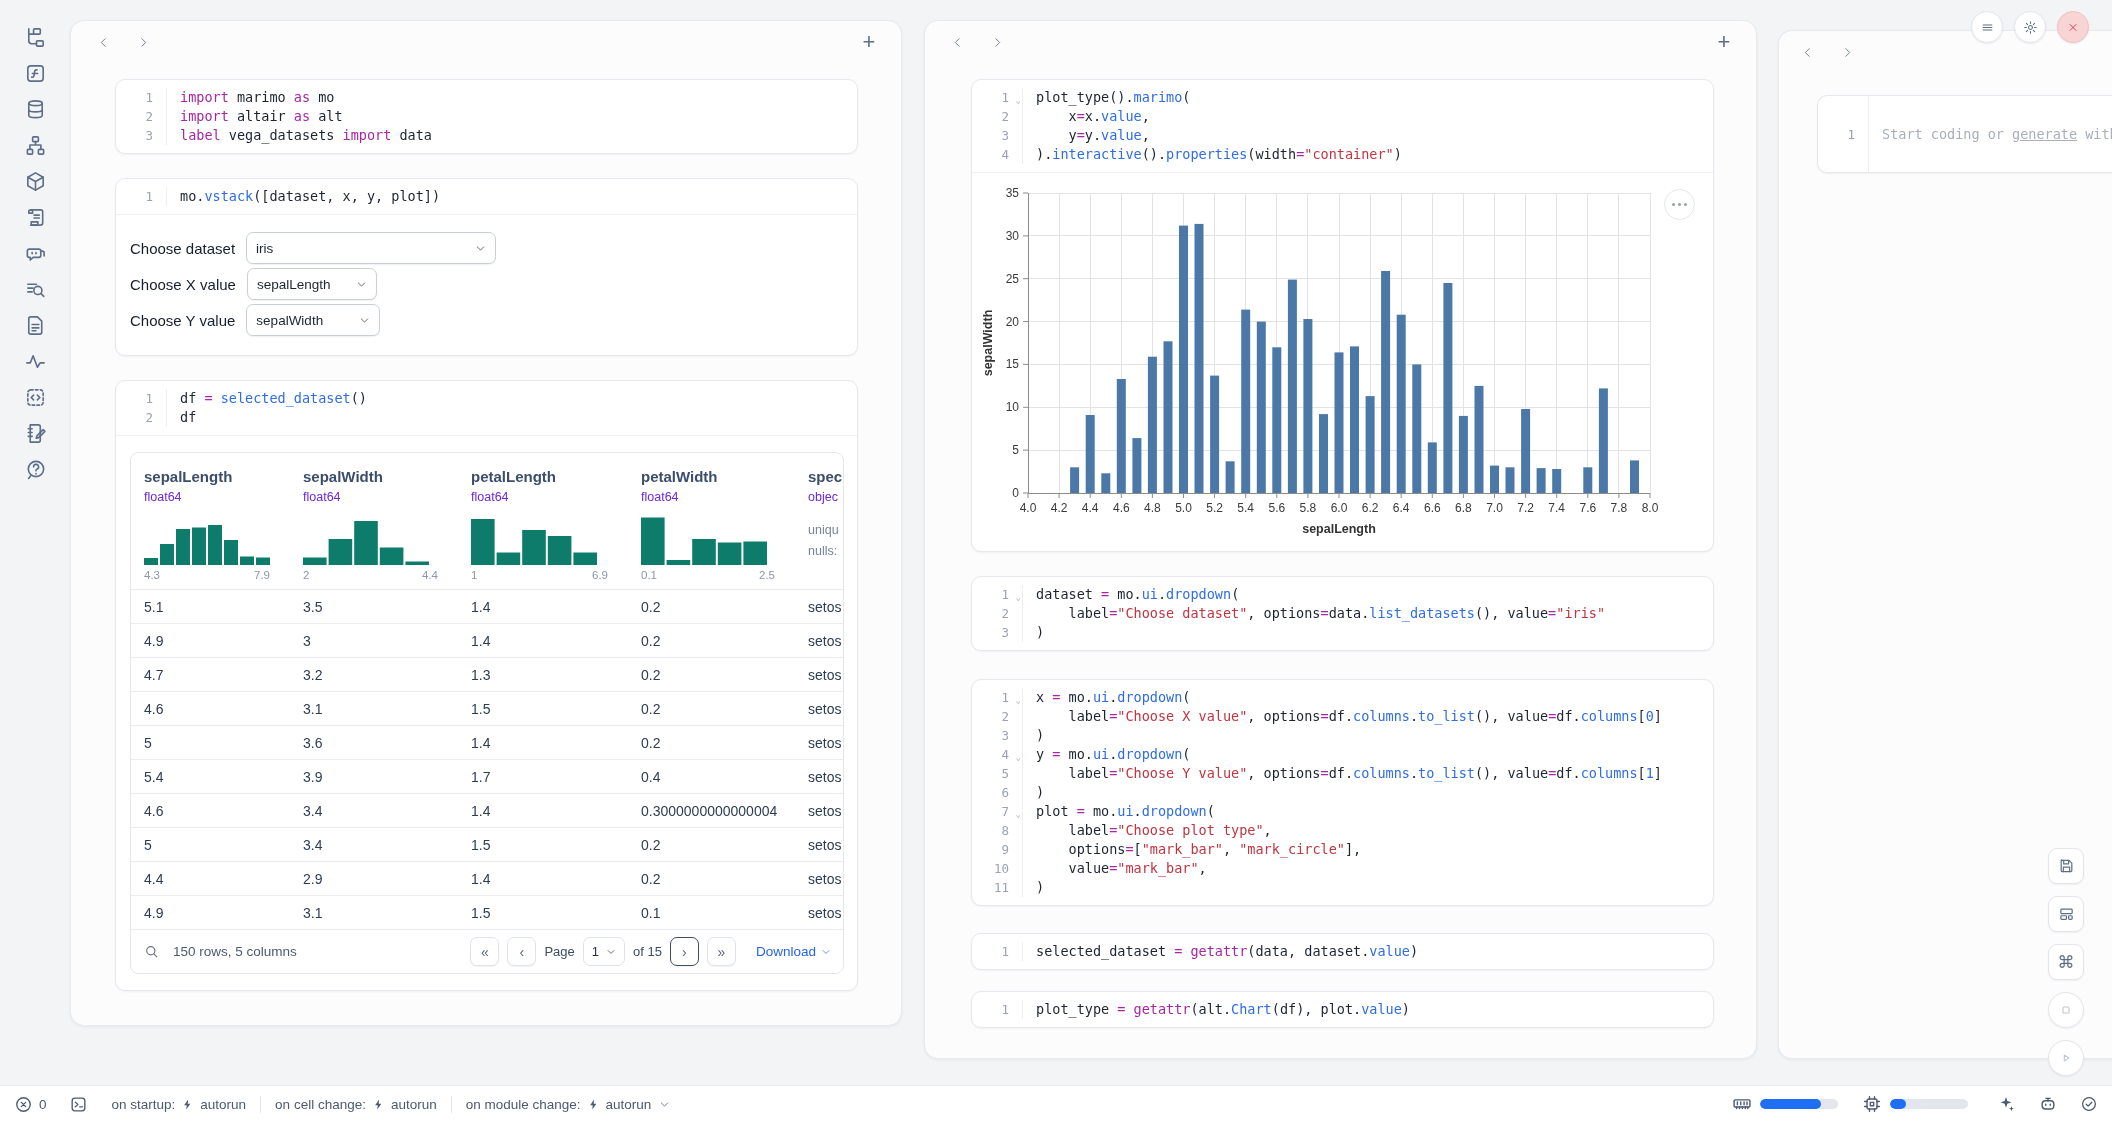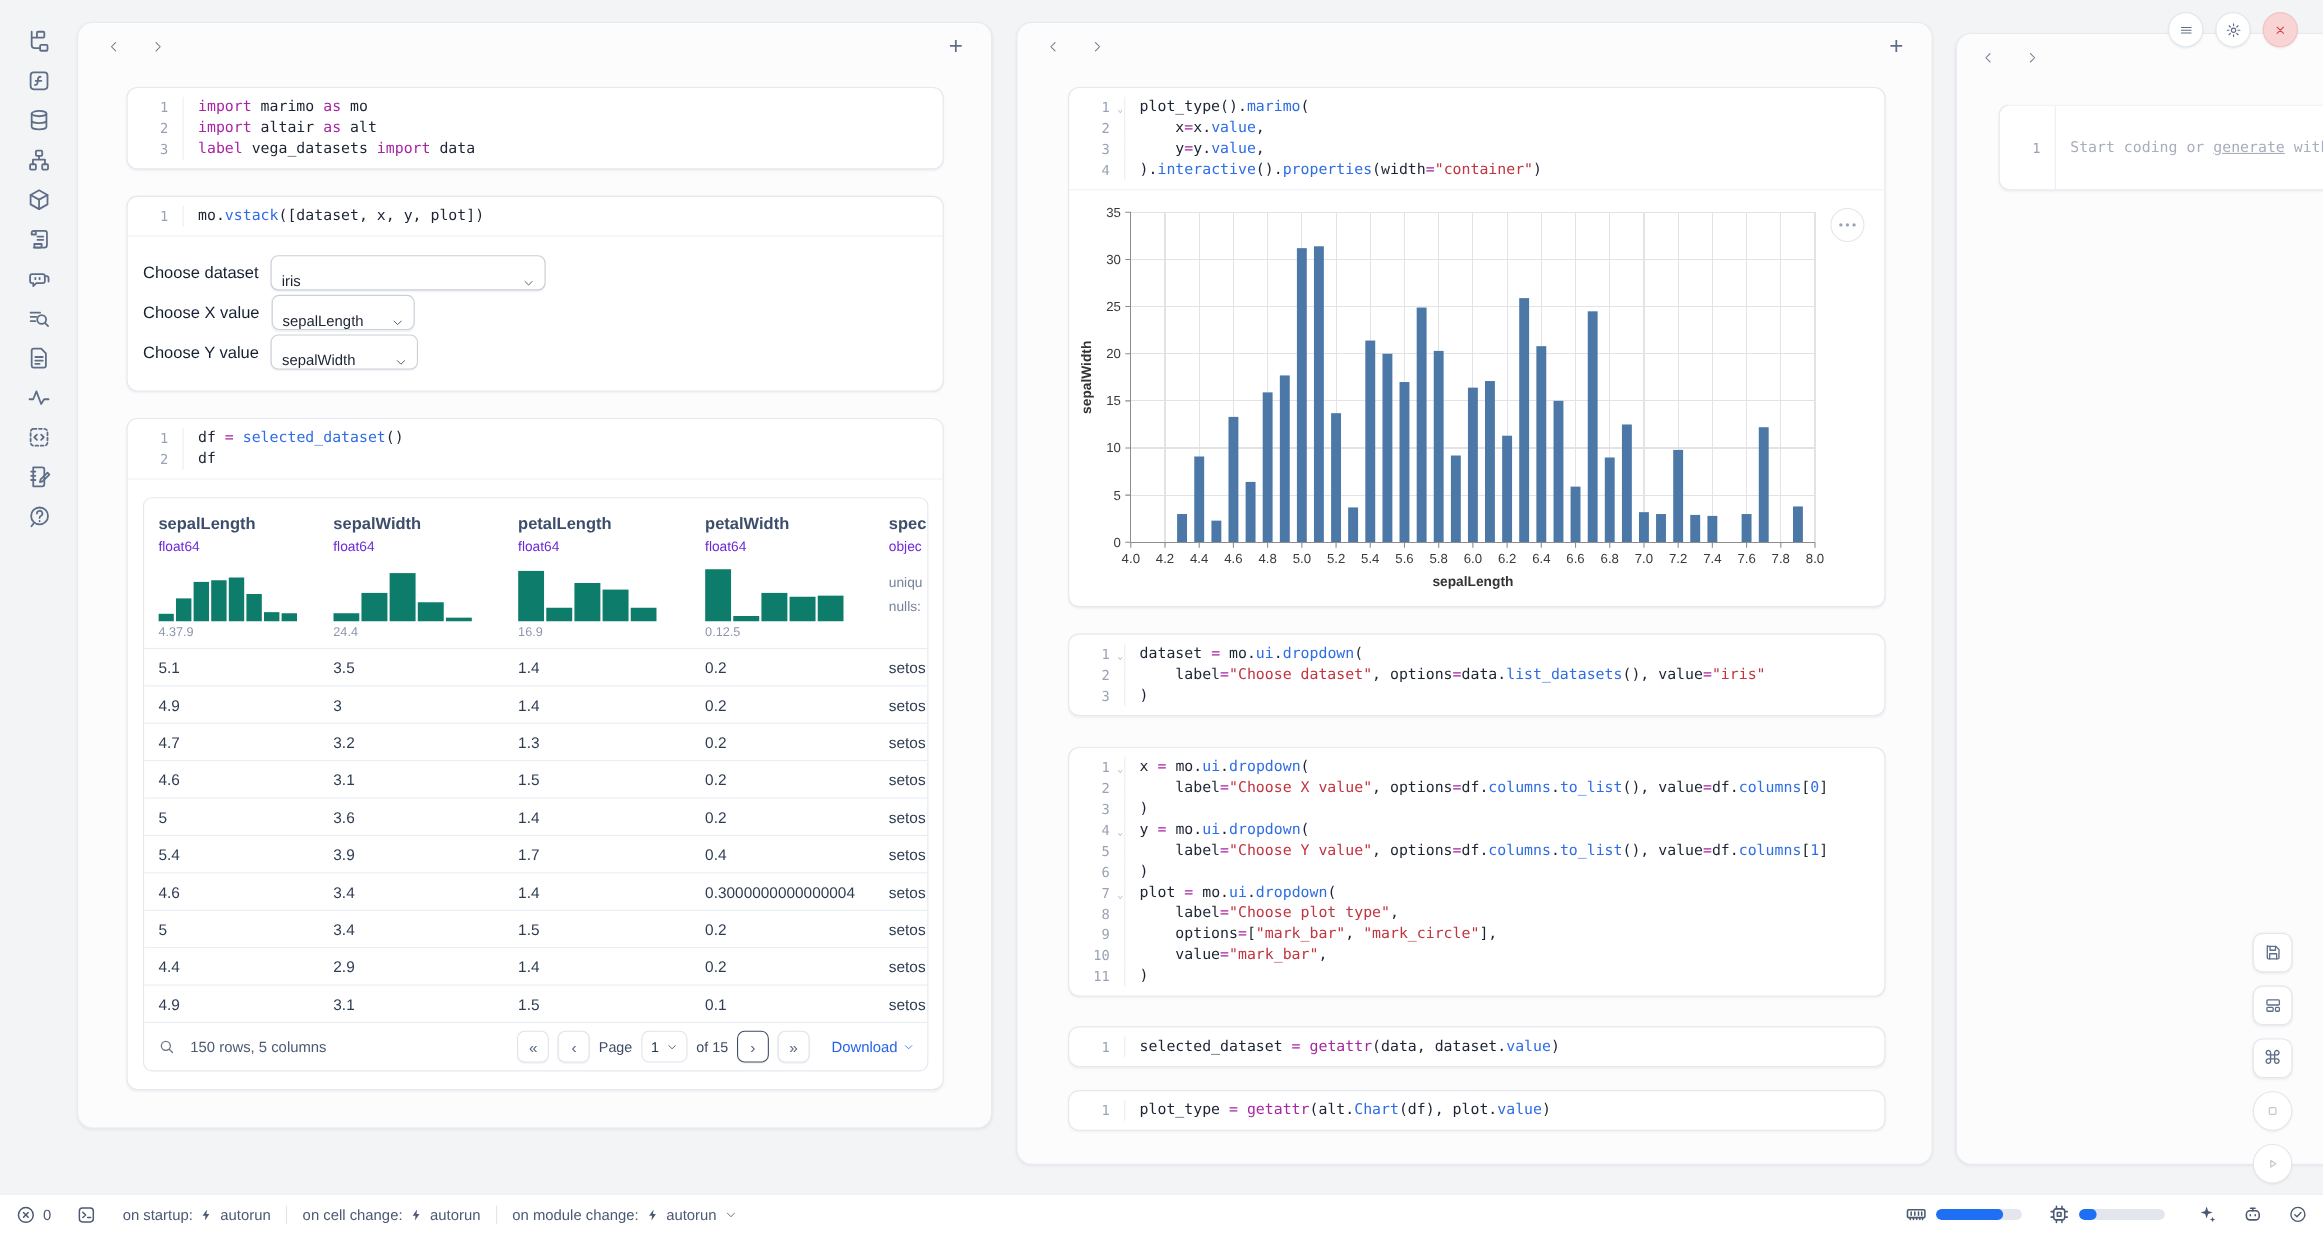--- a/index.html
+++ b/index.html
@@ -34,33 +34,33 @@
   .ln{flex:0 0 37px;text-align:right;color:#9aa3b4;font-size:12.5px;padding-right:13px;
       border-right:1px solid #eceef2;position:relative;}
   .fold{position:absolute;right:1px;top:3px;font-style:normal;font-size:9px;color:#aab1bf;}
   .lc{padding-left:13px;white-space:pre;}
   .tk-k{color:#a626a4;text-align:right;} .tk-f{color:#2e6de4;} .tk-s{color:#c13440;} .tk-n{color:#2e6de4;} .tk-p{color:#1c2433;}
   .cell-output{border-top:1px solid #eef0f4;padding:12px 14px 14px;position:relative;}
 
   
   .ctl-row{display:flex;align-items:center;gap:11px;height:30px;margin:6px 0;}
   .ctl-label{font-size:15px;color:#15202f;}
-  .select{display:inline-flex;align-items:flex-end;justify-content:space-between;height:30px;
+  .select{display:inline-flex;align-items:center;justify-content:space-between;height:30px;
           border:1px solid #c9cfd9;border-radius:7px;background:#fff;padding:0 9px;font-size:13.5px;
           box-shadow:0 1px 1px rgba(16,24,40,.06);cursor:pointer;gap:8px;}
   .select .chev{width:11px;height:11px;color:#3c4354;}
 
   
   .dtable{border:1px solid #e4e8ee;border-radius:8px;overflow:hidden;width:712px;background:#fff;}
   .thead{display:grid;grid-template-columns:159px 168px 170px 167px 1fr;padding:15px 0 8px;}
   .thcol{padding-left:13px;overflow:hidden;}
   .thname{font-size:15px;font-weight:bold;color:#3c4e6b;white-space:nowrap;}
   .thtype{font-size:12.5px;color:#6d28d9;margin-top:5px;white-space:nowrap;}
   .hist{margin-top:11px;display:block;}
-  .minmax{display:flex;font-size:11.5px;color:#8d96a8;margin-top:4px;padding-right:20px;}
+  .minmax{display:flex;justify-content:space-between;font-size:11.5px;color:#8d96a8;margin-top:4px;padding-right:20px;}
   .thmeta{font-size:12.5px;color:#76839a;margin-top:16px;line-height:21px;white-space:nowrap;}
   .trow{display:grid;grid-template-columns:159px 168px 170px 167px 1fr;height:33px;align-items:center;
         border-top:1px solid #e9edf2;font-size:14px;color:#2e3c52;}
   .trow span{padding-left:13px;white-space:nowrap;overflow:hidden;}
   .tfoot{display:flex;align-items:center;border-top:1px solid #e9edf2;height:43px;padding:0 12px;gap:8px;}
   .sicon{width:17px;height:17px;color:#6b7689;cursor:pointer;}
   .tsummary{font-size:13.5px;color:#4c5a72;margin-left:5px;}
   .pgbtn{min-width:27px;height:27px;border:1px solid #dfe3ea;border-radius:7px;background:#fff;display:flex;
          align-items:center;justify-content:center;font-size:14px;color:#5a6880;
          box-shadow:0 1px 1px rgba(16,24,40,.05);cursor:pointer;}

